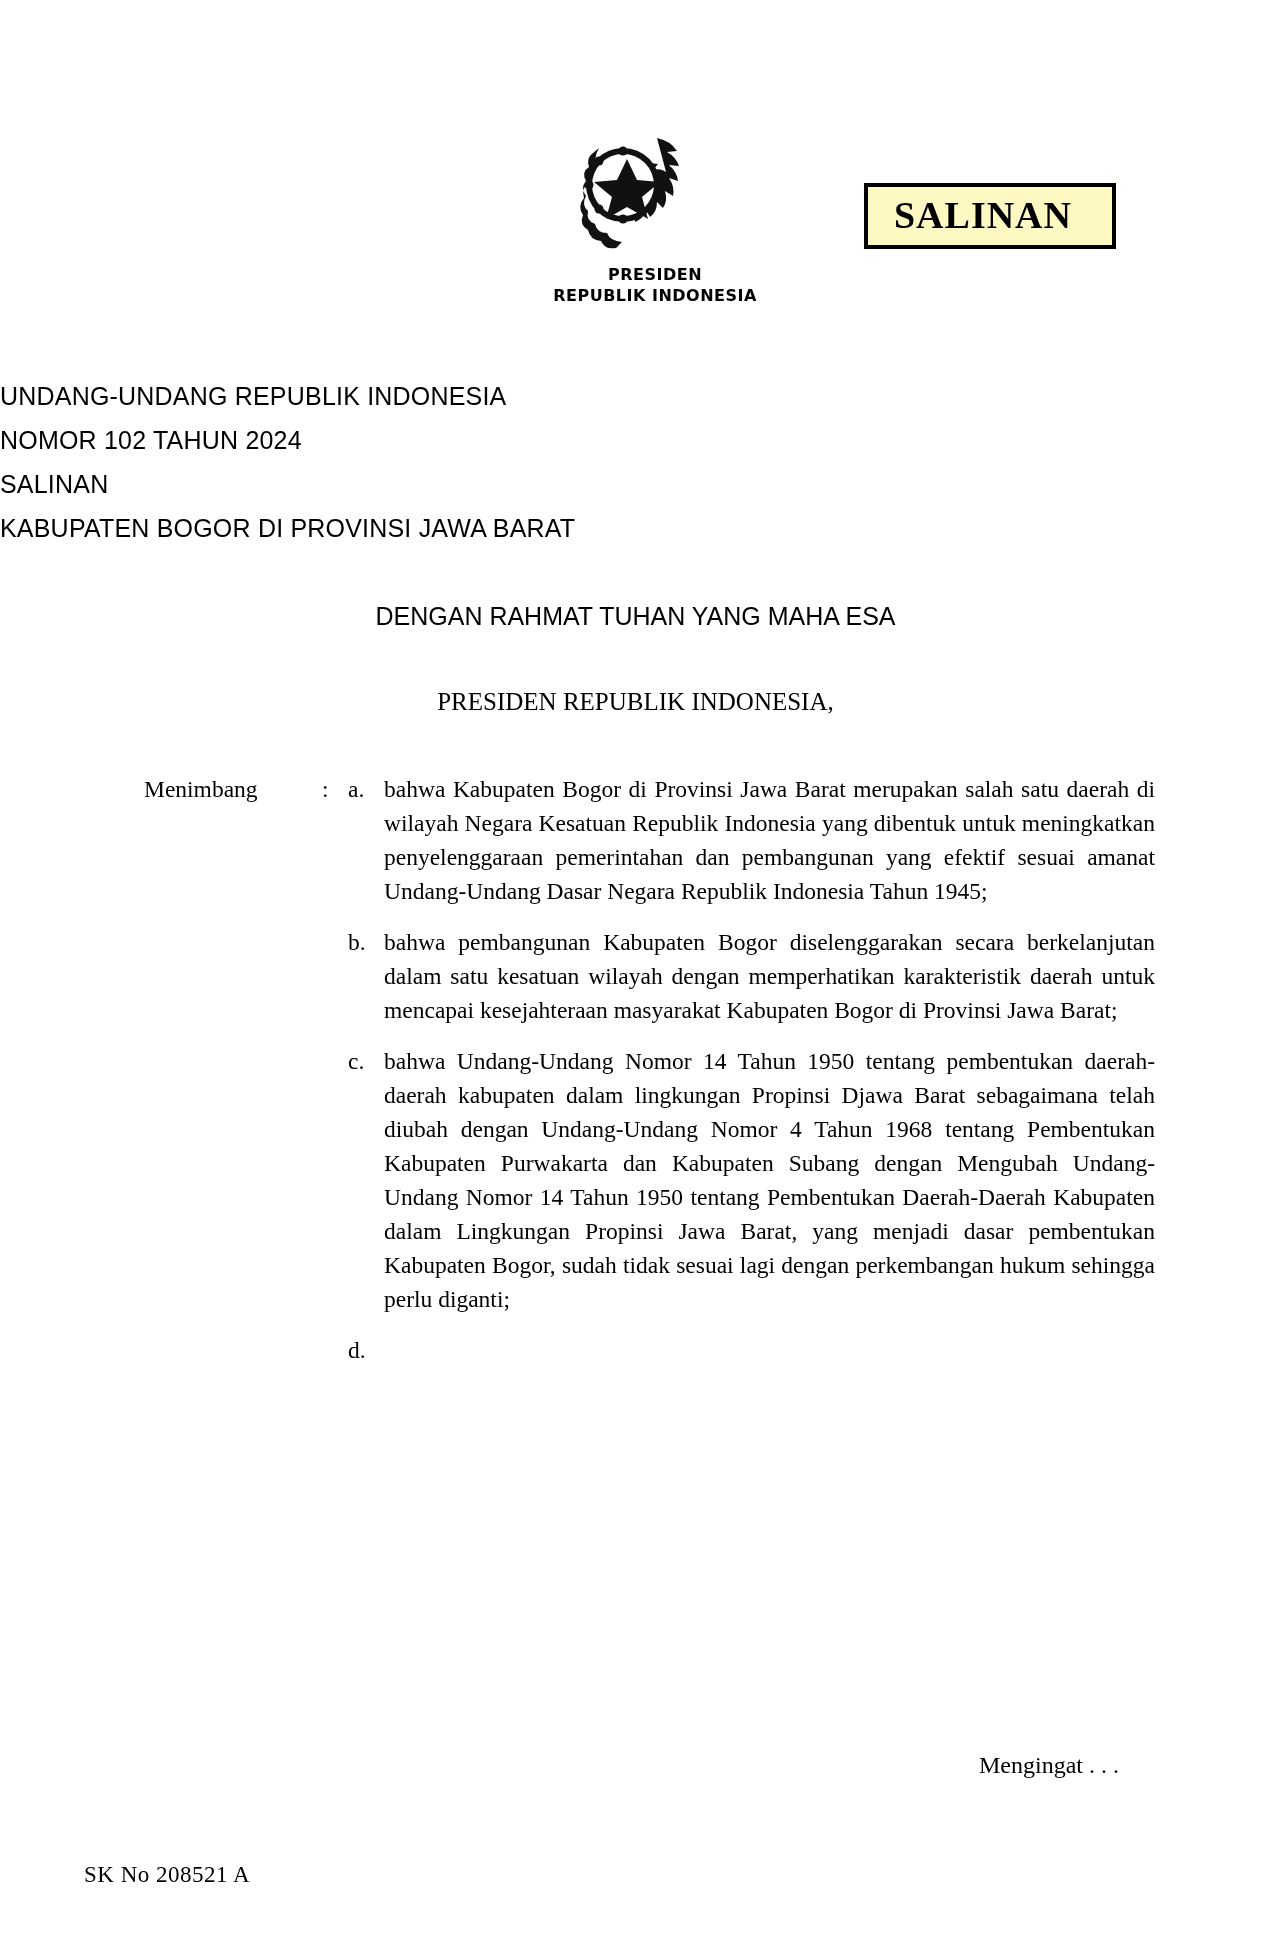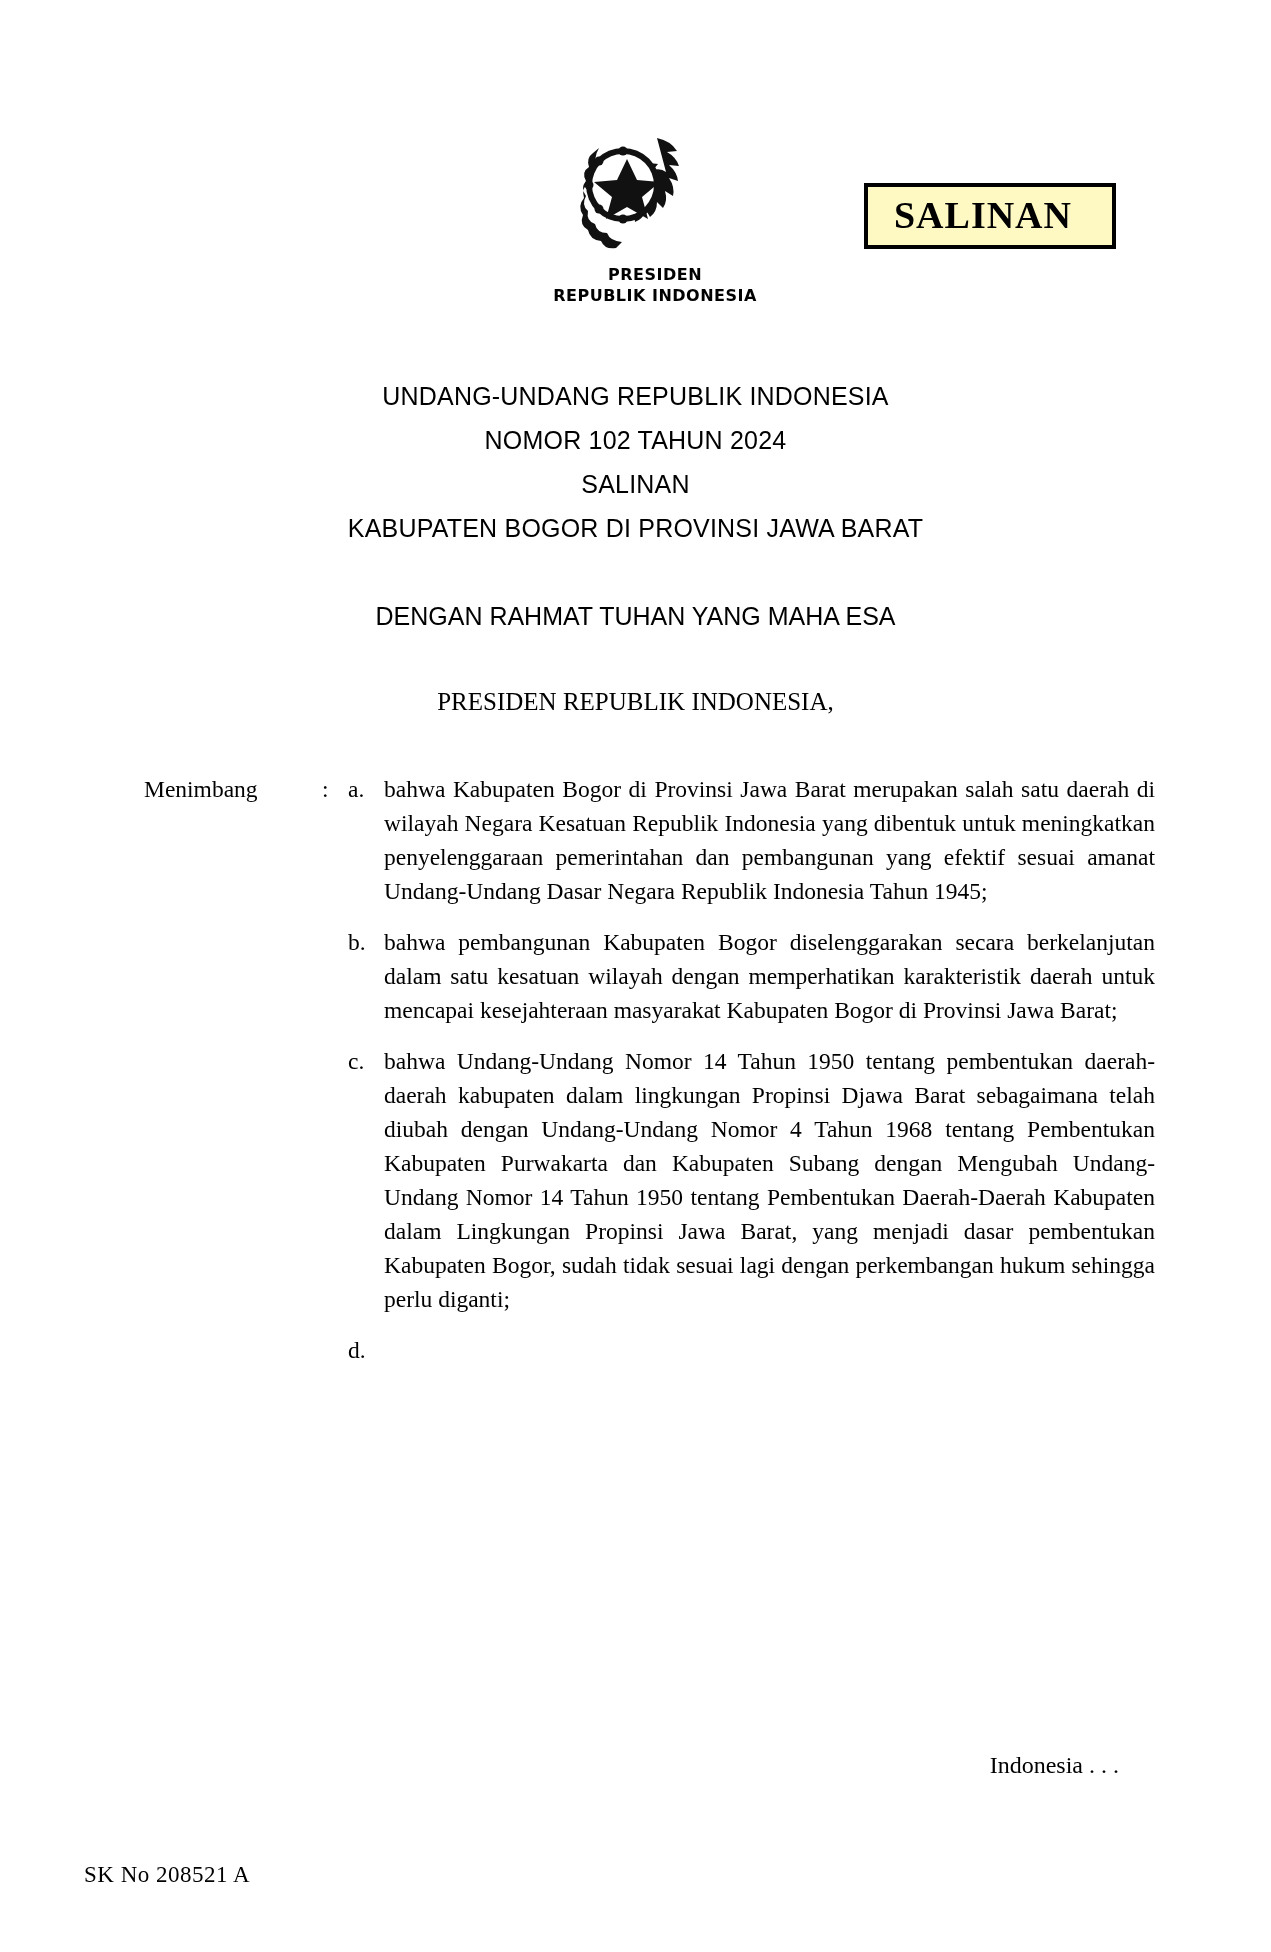--- a/index.html
+++ b/index.html
@@ -66,21 +66,20 @@
     font-family: "Liberation Serif", serif;
     font-weight: bold;
     font-size: 38px;
     letter-spacing: 1px;
     line-height: 40px;
   }
 
   
   .title-block {
     margin-top: 74px;
-    text-align: center;
     font-family: "Liberation Sans", sans-serif;
     font-size: 25px;
     line-height: 44px;
     letter-spacing: 0.2px;
   }
   .subtitle-block {
     margin-top: 44px;
     text-align: center;
     font-family: "Liberation Sans", sans-serif;
     font-size: 25px;
@@ -235,16 +234,16 @@
     </div>
 
     <div class="cons-row indent">
       <div class="cons-label"></div>
       <div class="cons-colon"></div>
       <div class="cons-letter">d.</div>
     </div>
 
   </div>
 
-  <div class="catchword">Indonesia . . .</div>
+  <div class="catchword">Mengingat . . .</div>
   <div class="sk-footer">SK  No 208521 A</div>
 
 </div>
 
 </body></html>

